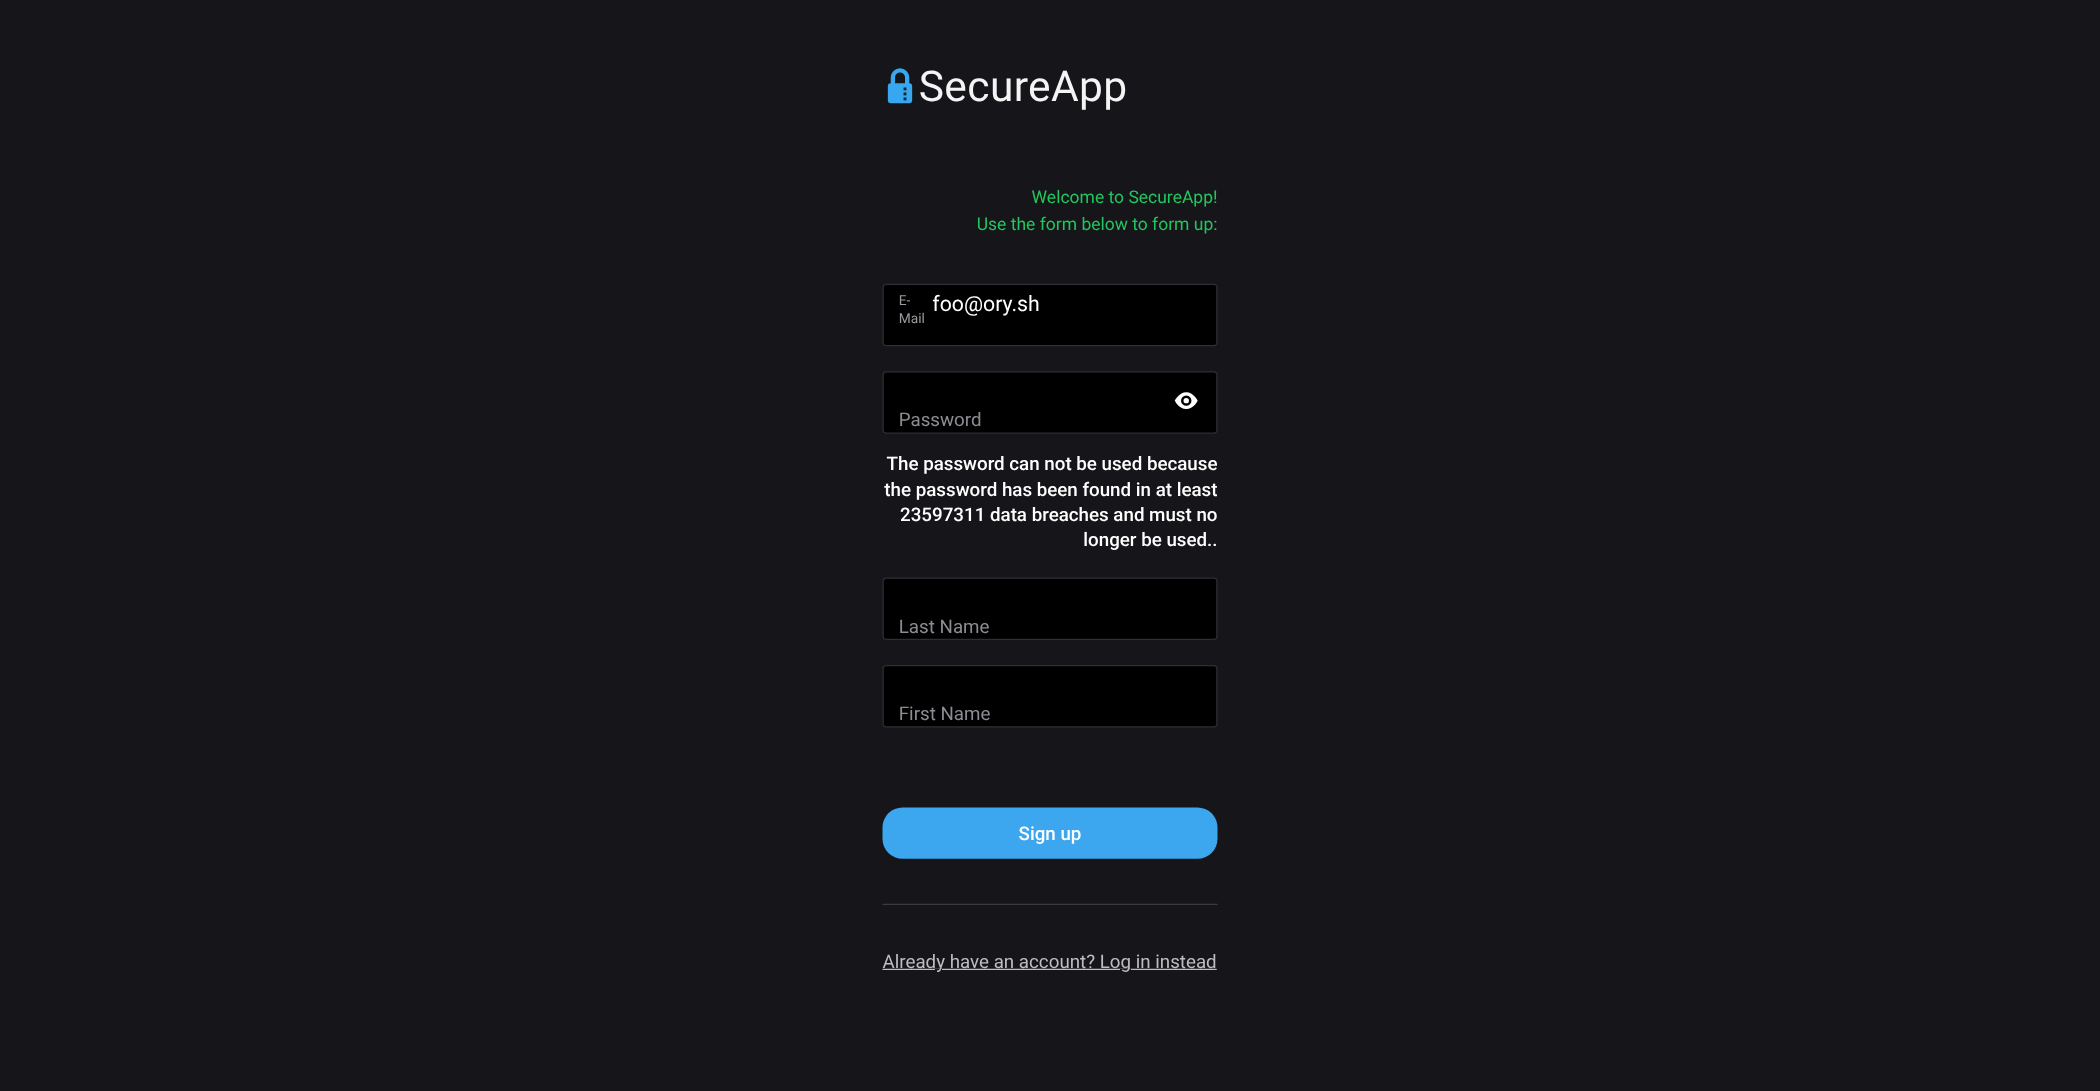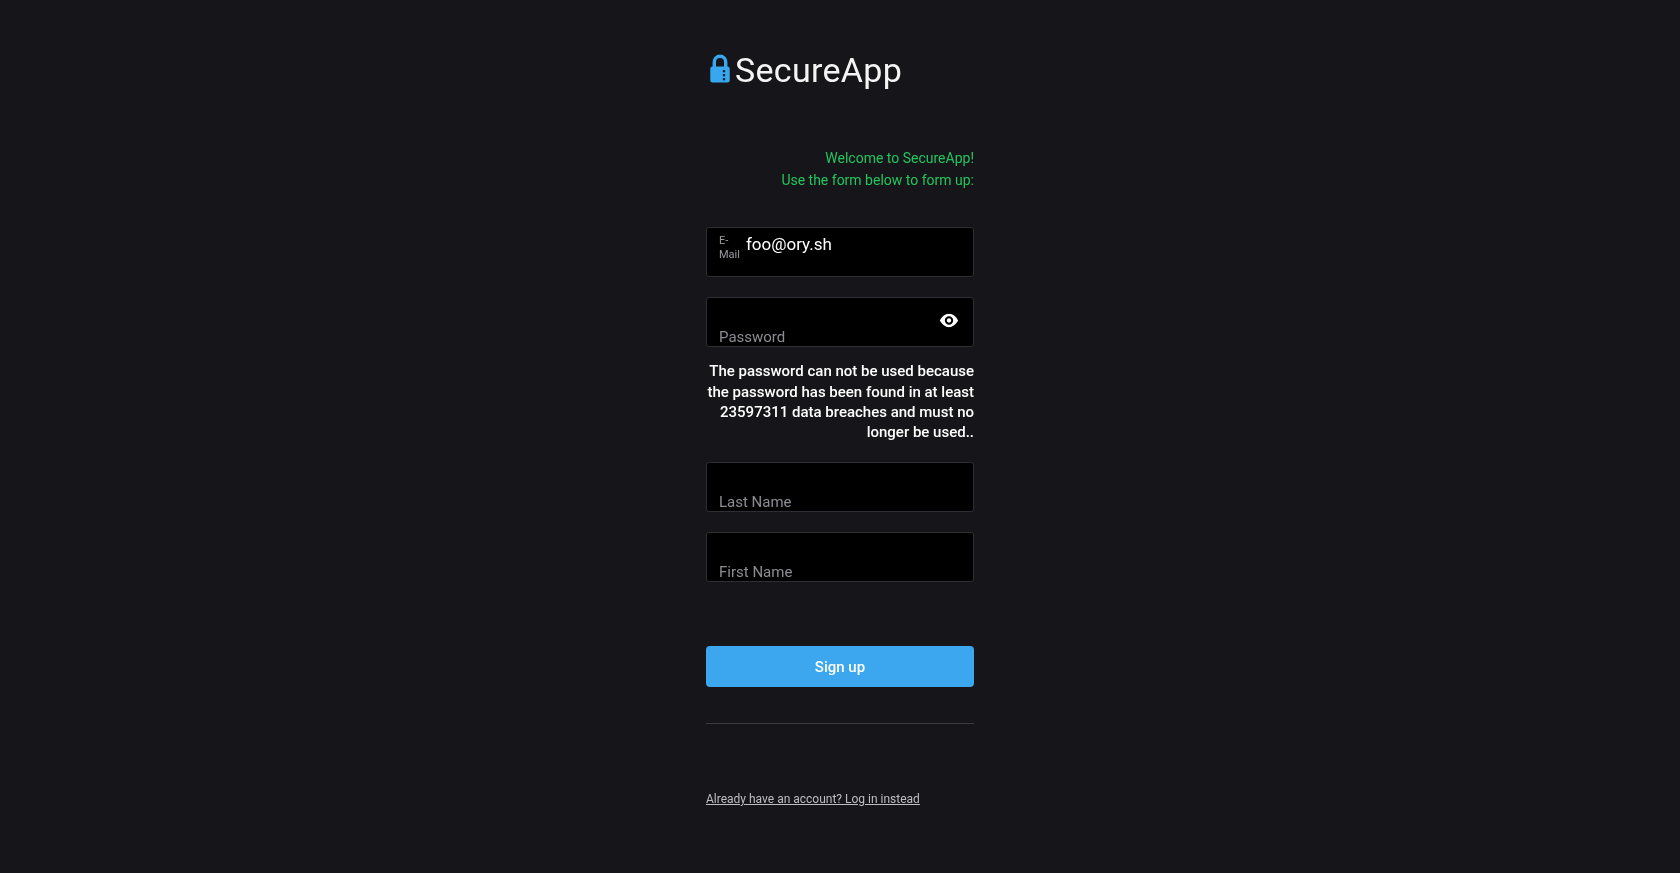--- a/index.html
+++ b/index.html
@@ -102,40 +102,39 @@
     margin-top: -6px;
     margin-bottom: 20px;
     text-align: right;
   }
   .submit-btn {
     margin-top: 44px;
     width: 100%;
     height: 41px;
     background: #3ca6ee;
     border: none;
-    border-radius: 4px;
+    border-radius: 16px;
     color: #fff;
     font-size: 15px;
     font-weight: 500;
     cursor: pointer;
     font-family: inherit;
   }
   .divider {
     height: 1px;
     background: #3a3a40;
     width: 100%;
     margin-top: 36px;
     margin-bottom: 36px;
   }
   .login-link {
     color: #bdbdc2;
-    font-size: 12px;
+    font-size: 15px;
     text-decoration: underline;
     cursor: pointer;
-    margin-top: 32px;
   }
 </style>
 </head>
 <body>
 
 <div class="page">
 
   <div class="logo-row">
     <span>
       <svg class="lock-icon" width="28" height="32" viewBox="0 0 24 28" fill="none">

